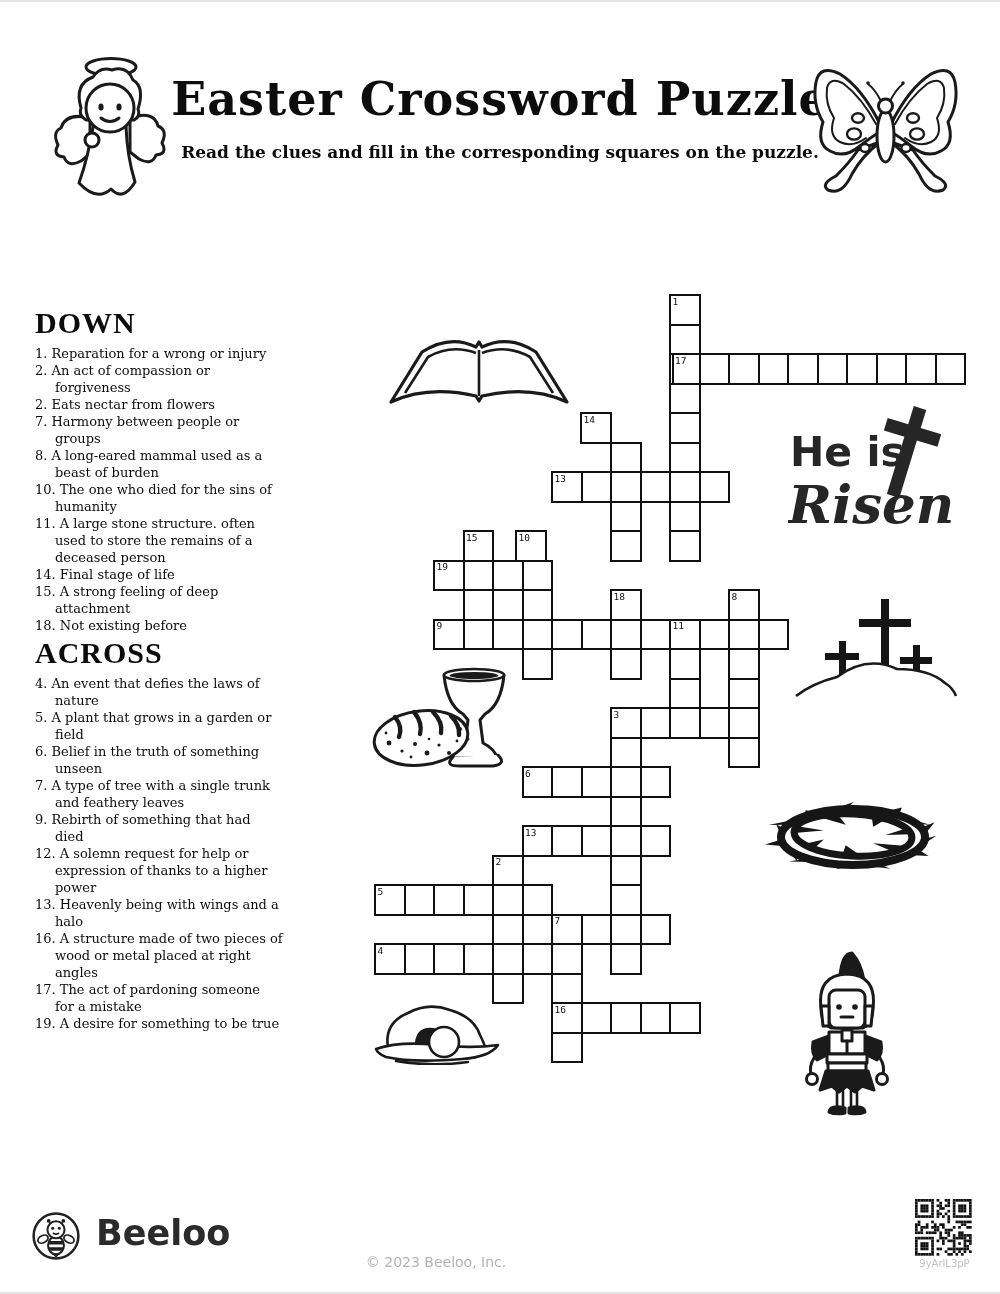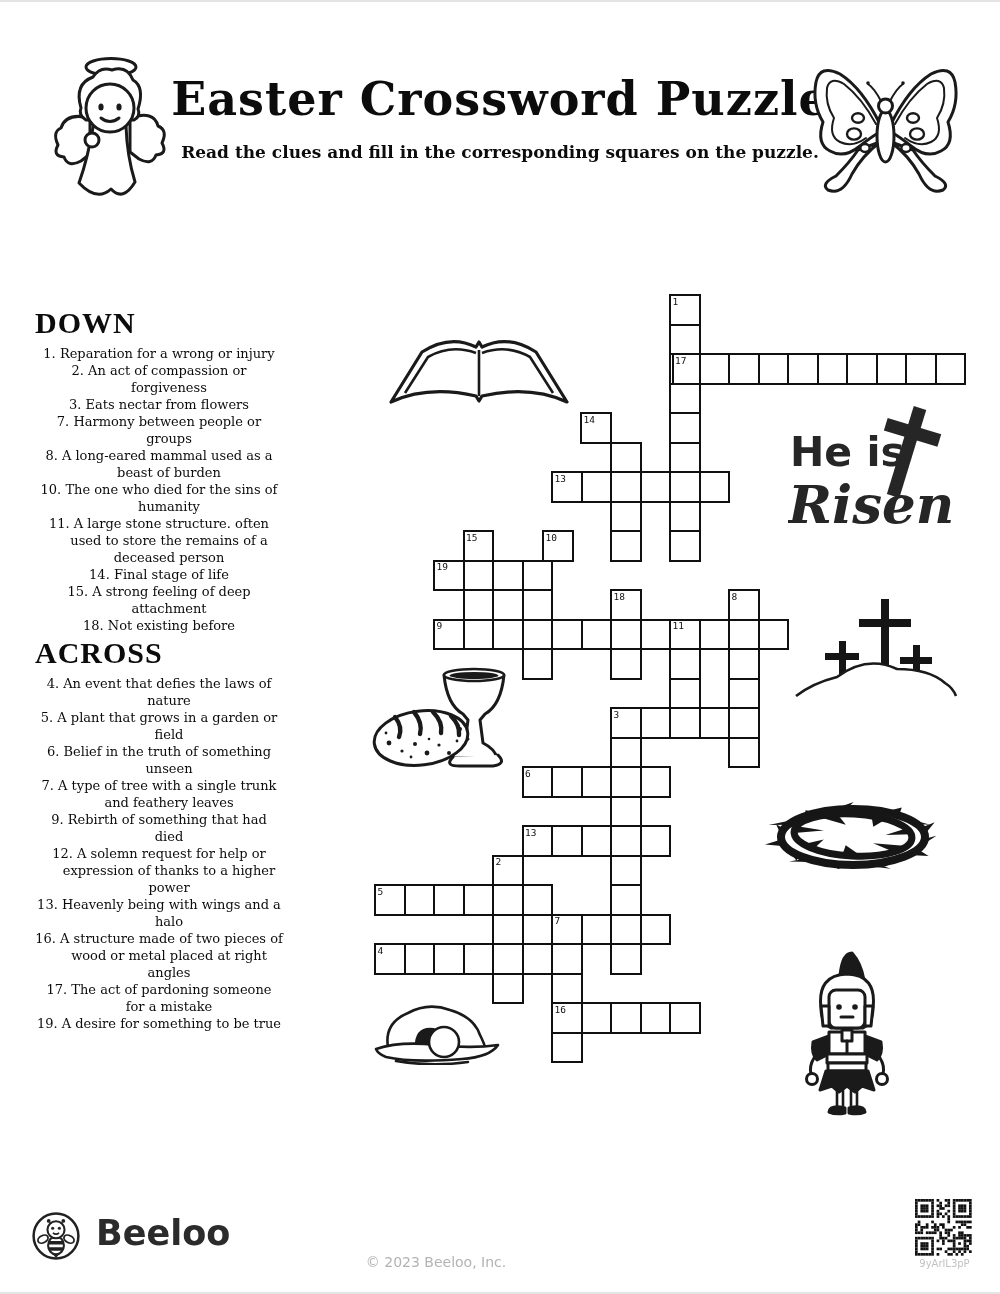--- a/index.html
+++ b/index.html
@@ -18,21 +18,21 @@
 
   
   .clue-heading { position:absolute; left:35px; width:260px;
                   font-family:"Liberation Serif", serif; font-weight:bold;
                   font-size:30px; letter-spacing:1px; color:#0c0c0c; }
   #down-heading { top:306px; }
   #across-heading { top:636px; }
   .clue-list { position:absolute; left:35px; width:248px; font-size:13px; line-height:17px; color:#0c0c0c; }
   #down-list { top:345px; }
   #across-list { top:675px; }
-  .clue { padding-left:20px; text-indent:-20px;text-align:center; }
+  .clue { padding-left:20px; text-indent:-20px; }
 
   
   #grid { position:absolute; left:0; top:0; width:1000px; height:1294px; pointer-events:none; }
   .cell { position:absolute; width:31.5px; height:31.5px; border:2px solid #101010;
           background:#fff; pointer-events:auto; }
   .cell-num { position:absolute; left:1.5px; top:0.5px; font-family:"DejaVu Sans Mono", monospace;
               font-size:9.5px; line-height:10px; color:#101010; }
 
   
   .deco { position:absolute; }
@@ -106,21 +106,21 @@
         <circle cx="60" cy="25" r="1.8" fill="#1a1a1a" stroke="none"></circle>
         <circle cx="95" cy="25" r="1.8" fill="#1a1a1a" stroke="none"></circle>
       </g>
     </svg>
   </div>
 
   <div class="clue-heading" id="down-heading">DOWN</div>
   <div class="clue-list" id="down-list">
       <div class="clue">1. Reparation for a wrong or injury</div>
       <div class="clue">2. An act of compassion or forgiveness</div>
-      <div class="clue">3. Eats nectar from flowers</div>
+      <div class="clue">2. Eats nectar from flowers</div>
       <div class="clue">7. Harmony between people or groups</div>
       <div class="clue">8. A long-eared mammal used as a beast of burden</div>
       <div class="clue">10. The one who died for the sins of humanity</div>
       <div class="clue">11. A large stone structure. often used to store the remains of a deceased person</div>
       <div class="clue">14. Final stage of life</div>
       <div class="clue">15. A strong feeling of deep attachment</div>
       <div class="clue">18. Not existing before</div>
     </div>
   <div class="clue-heading" id="across-heading">ACROSS</div>
   <div class="clue-list" id="across-list">
@@ -172,21 +172,21 @@
       </div>
       <div class="cell" style="left: 580.5px; top: 471px;"></div>
       <div class="cell" style="left: 639.5px; top: 471px;"></div>
       <div class="cell" style="left: 698.5px; top: 471px;"></div>
       <div class="cell" style="left: 462.5px; top: 530px;">
         <span class="cell-num">15</span>
       </div>
       <div class="cell" style="left: 462.5px; top: 559.5px;"></div>
       <div class="cell" style="left: 462.5px; top: 589px;"></div>
       <div class="cell" style="left: 462.5px; top: 618.5px;"></div>
-      <div class="cell" style="left: 542px; top: 530px;">
+      <div class="cell" style="left: 515px; top: 530px;">
         <span class="cell-num">10</span>
       </div>
       <div class="cell" style="left: 521.5px; top: 559.5px;"></div>
       <div class="cell" style="left: 521.5px; top: 589px;"></div>
       <div class="cell" style="left: 521.5px; top: 618.5px;"></div>
       <div class="cell" style="left: 521.5px; top: 648px;"></div>
       <div class="cell" style="left: 433px; top: 559.5px;">
         <span class="cell-num">19</span>
       </div>
       <div class="cell" style="left: 492px; top: 559.5px;"></div>

